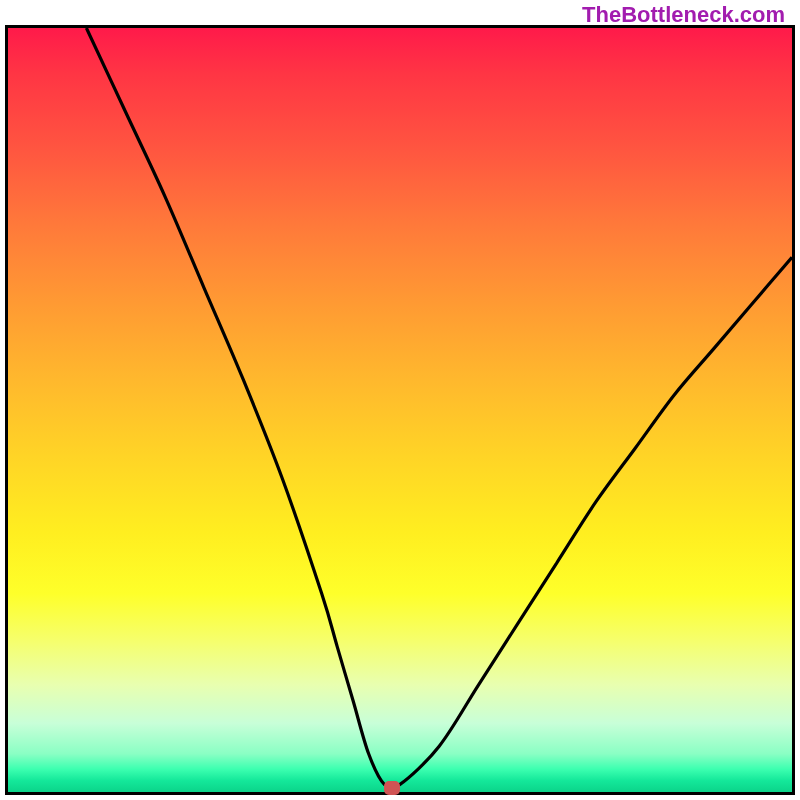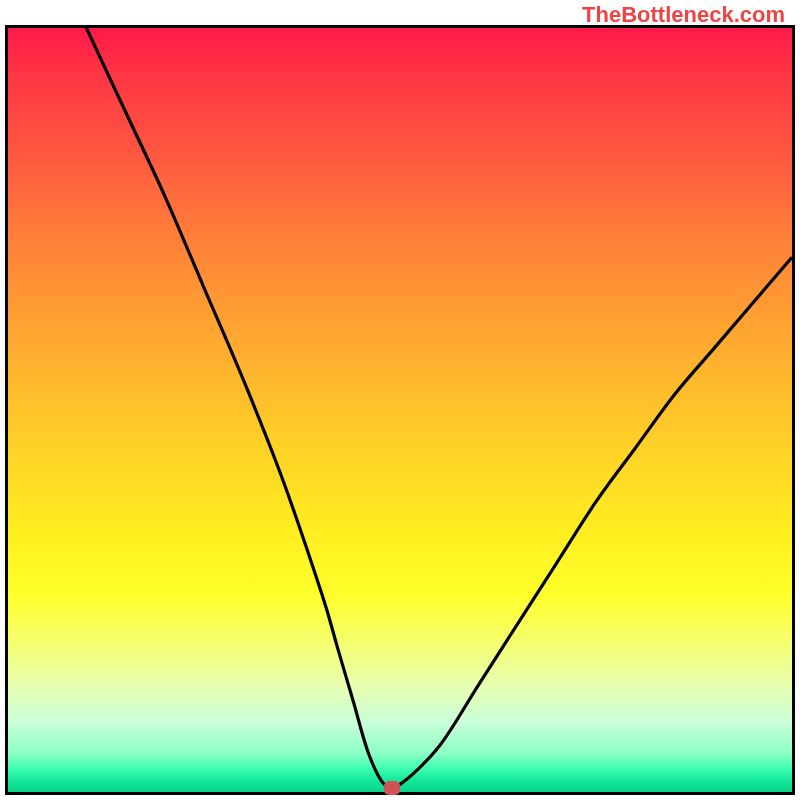--- a/index.html
+++ b/index.html
@@ -15,21 +15,21 @@
     width: 800px;
     height: 800px;
   }
   .watermark {
     position: absolute;
     top: 2px;
     right: 15px;
     font-family: Arial, sans-serif;
     font-size: 22px;
     font-weight: bold;
-    color: #ef4444;
+    color: #a21caf;
     z-index: 10;
     text-align: center;
   }
   .frame {
     position: absolute;
     left: 5px;
     top: 25px;
     width: 790px;
     height: 770px;
     border: 3px solid #000;

